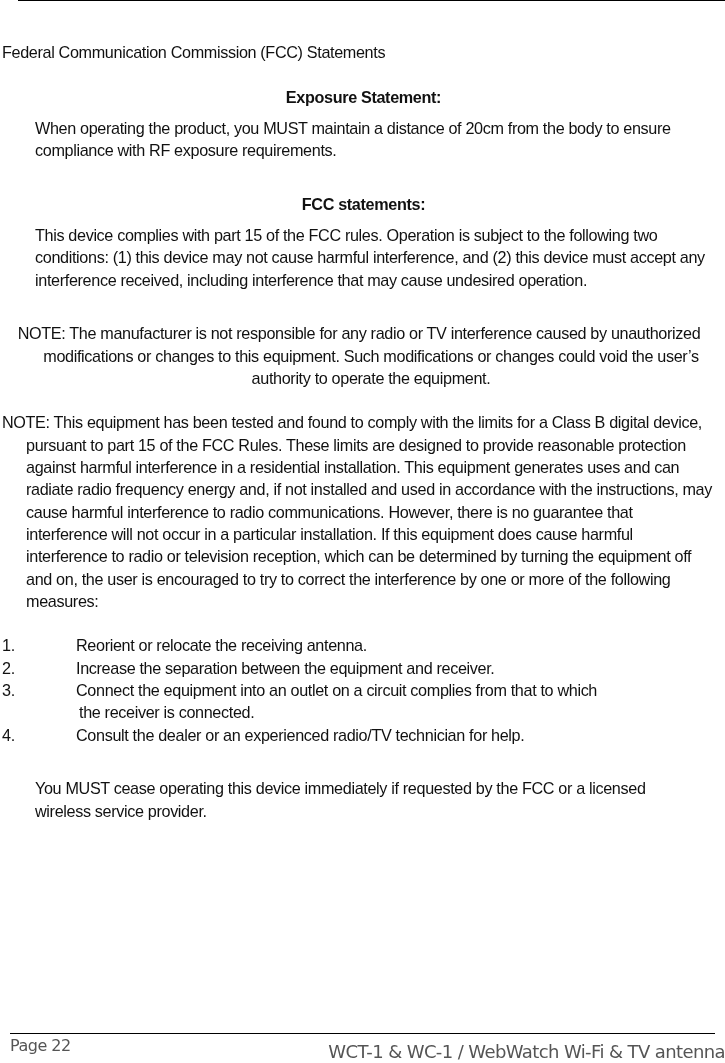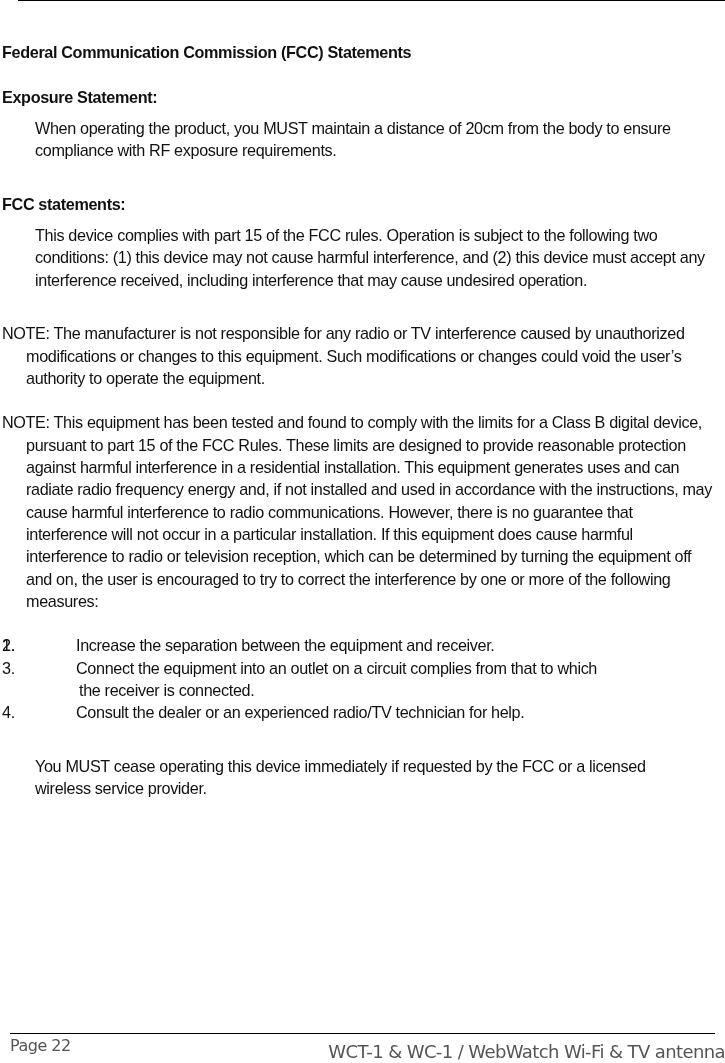--- a/index.html
+++ b/index.html
@@ -1,21 +1,21 @@
 <!DOCTYPE html>
 <html><head>
 <meta charset="utf-8">
 <style>
   html, body { margin:0; padding:0; background:#ffffff; }
   body { width:725px; height:1063px; position:relative; overflow:hidden;
          font-family:"Liberation Sans", sans-serif; color:#111; }
   .top-rule { position:absolute; left:18px; top:0; width:707px; height:0; border-top:1.5px solid #000; }
   .content { position:absolute; left:2px; top:41px; width:723px; font-size:16.2px; line-height:22.3px; letter-spacing:-0.35px; }
-  .title { font-weight:bold; margin:0; }
-  .heading { font-weight:bold; margin:0; }
+  .title { font-weight:normal; margin:0; }
+  .heading { font-weight:bold; margin:0;text-align:center; }
   .gap { height:22.3px; }
   .indent { padding-left:24px; margin:9px; }
   .hang { padding-left:24px; text-indent:-24px; margin:0; }
   .list { margin:0; padding:0; list-style:none; }
   .list li { position:relative; padding-left:74px; }
   .list li .num { position:absolute; left:0; top:0; }
   .list li .cont { display:block; padding-left:3px; }
   .bottom-rule { position:absolute; left:10px; top:1033px; width:705px; height:0; border-top:1px solid #000; }
   .footer-page { position:absolute; left:10px; top:1036px; font-family:"DejaVu Sans", sans-serif; font-size:16px; color:#555; letter-spacing:-0.5px; }
   .footer-doc { position:absolute; right:0; top:1041px; font-family:"DejaVu Sans", sans-serif; font-size:18px; color:#555; letter-spacing:-0.6px; }
@@ -30,29 +30,30 @@
   <div class="gap"></div>
 
   <p class="heading">Exposure Statement:</p>
   <p class="indent" style="width:660px;">When operating the product, you MUST maintain a distance of 20cm from the body to ensure compliance with RF exposure requirements.</p>
   <div class="gap"></div>
 
   <p class="heading">FCC statements:</p>
   <p class="indent" style="width:670px;">This device complies with part 15 of the FCC rules. Operation is subject to the following two conditions: (1) this device may not cause harmful interference, and (2) this device must accept any interference received, including interference that may cause undesired operation.</p>
   <div class="gap"></div>
 
-  <p class="hang" style="padding-left:24px; width:690px;">NOTE: The manufacturer is not responsible for any radio or TV interference caused by unauthorized modifications or changes to this equipment. Such modifications or changes could void the user’s authority to operate the equipment.</p>
+  <p class="hang" style="padding-left:24px; width:690px;text-align:center;">NOTE: The manufacturer is not responsible for any radio or TV interference caused by unauthorized modifications or changes to this equipment. Such modifications or changes could void the user’s authority to operate the equipment.</p>
   <div class="gap"></div>
 
   <p class="hang" style="width:690px;">NOTE: This equipment has been tested and found to comply with the limits for a Class B digital device, pursuant to part 15 of the FCC Rules. These limits are designed to provide reasonable protection against harmful interference in a residential installation. This equipment generates uses and can radiate radio frequency energy and, if not installed and used in accordance with the instructions, may cause harmful interference to radio communications. However, there is no guarantee that interference will not occur in a particular installation. If this equipment does cause harmful interference to radio or television reception, which can be determined by turning the equipment off and on, the user is encouraged to try to correct the interference by one or more of the following measures:</p>
   <div class="gap"></div>
 
   <ul class="list">
     <li>
       <span class="num">1.</span>
+      <span>Reorient or relocate the receiving antenna.</span>
     </li>
     <li>
       <span class="num">2.</span>
       <span>Increase the separation between the equipment and receiver.</span>
     </li>
     <li>
       <span class="num">3.</span>
       <span>Connect the equipment into an outlet on a circuit complies from that to which</span>
       <span class="cont">the receiver is connected.</span>
     </li>

